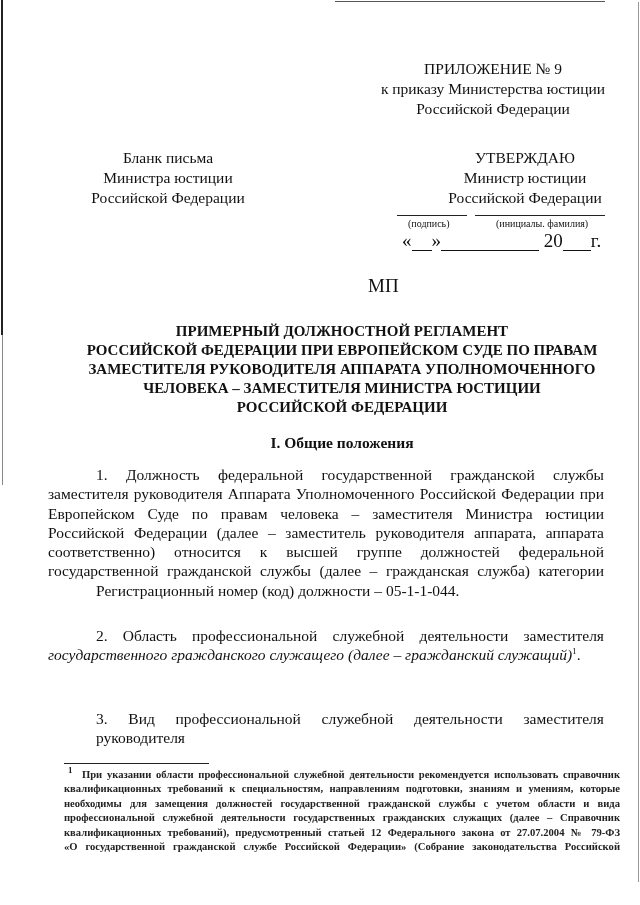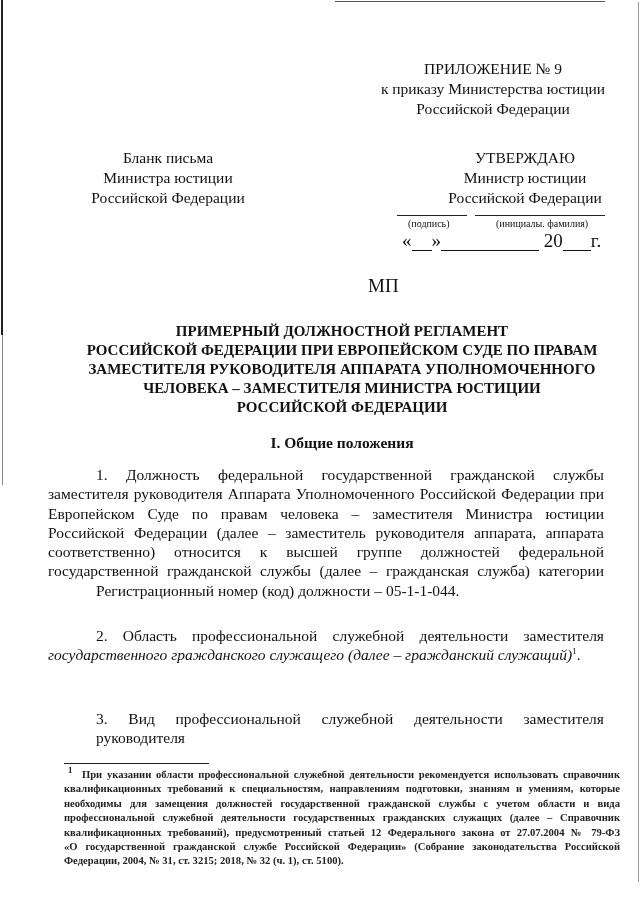--- a/index.html
+++ b/index.html
@@ -109,14 +109,13 @@
 </div>
 
 <div class="fn-rule"></div>
 <div class="footnote">
   <div class="fl" style="padding-left:4px;"><sup>1</sup>&nbsp;&nbsp;<span>При указании области профессиональной служебной деятельности рекомендуется использовать справочник</span></div>
   <div class="fl">квалификационных требований к специальностям, направлениям подготовки, знаниям и умениям, которые</div>
   <div class="fl">необходимы для замещения должностей государственной гражданской службы с учетом области и вида</div>
   <div class="fl">профессиональной служебной деятельности государственных гражданских служащих (далее – Справочник</div>
   <div class="fl">квалификационных требований), предусмотренный статьей 12 Федерального закона от 27.07.2004 № 79-ФЗ</div>
   <div class="fl">«О государственной гражданской службе Российской Федерации» (Собрание законодательства Российской</div>
-  <div class="last">Федерации, 2004, № 31, ст. 3215; 2018, № 32 (ч. 1), ст. 5100).</div>
 </div>
 
 </body></html>

